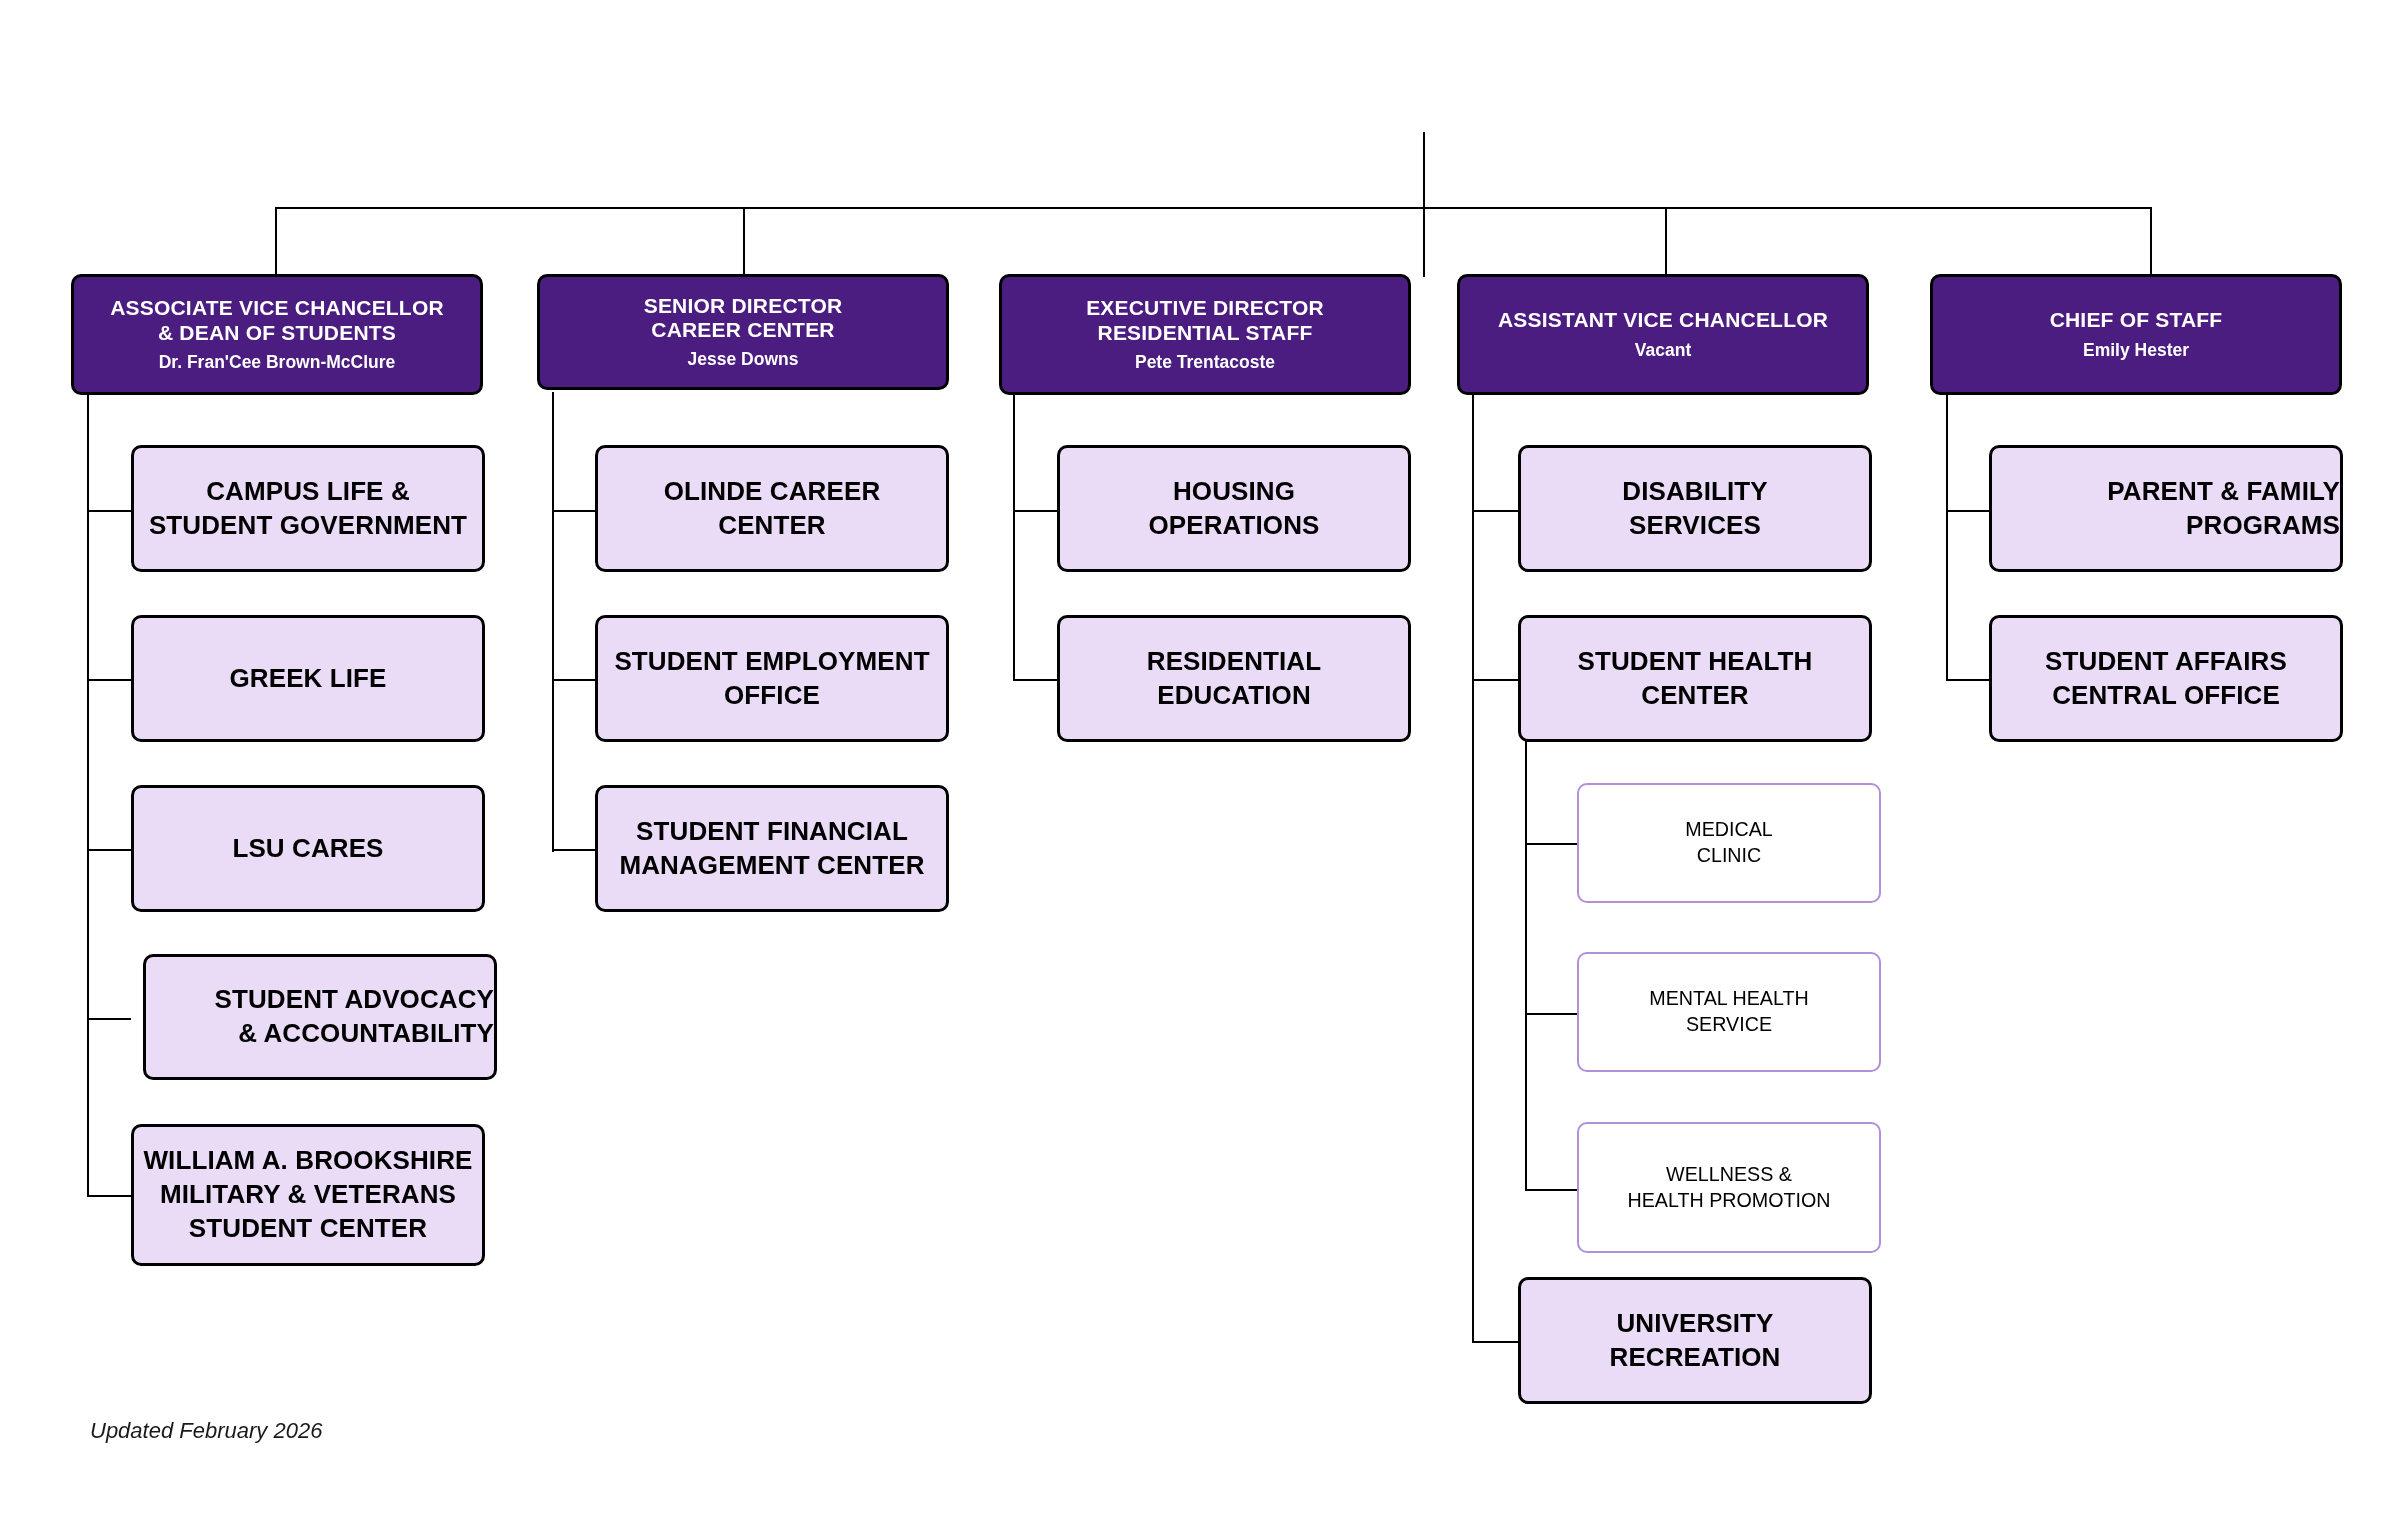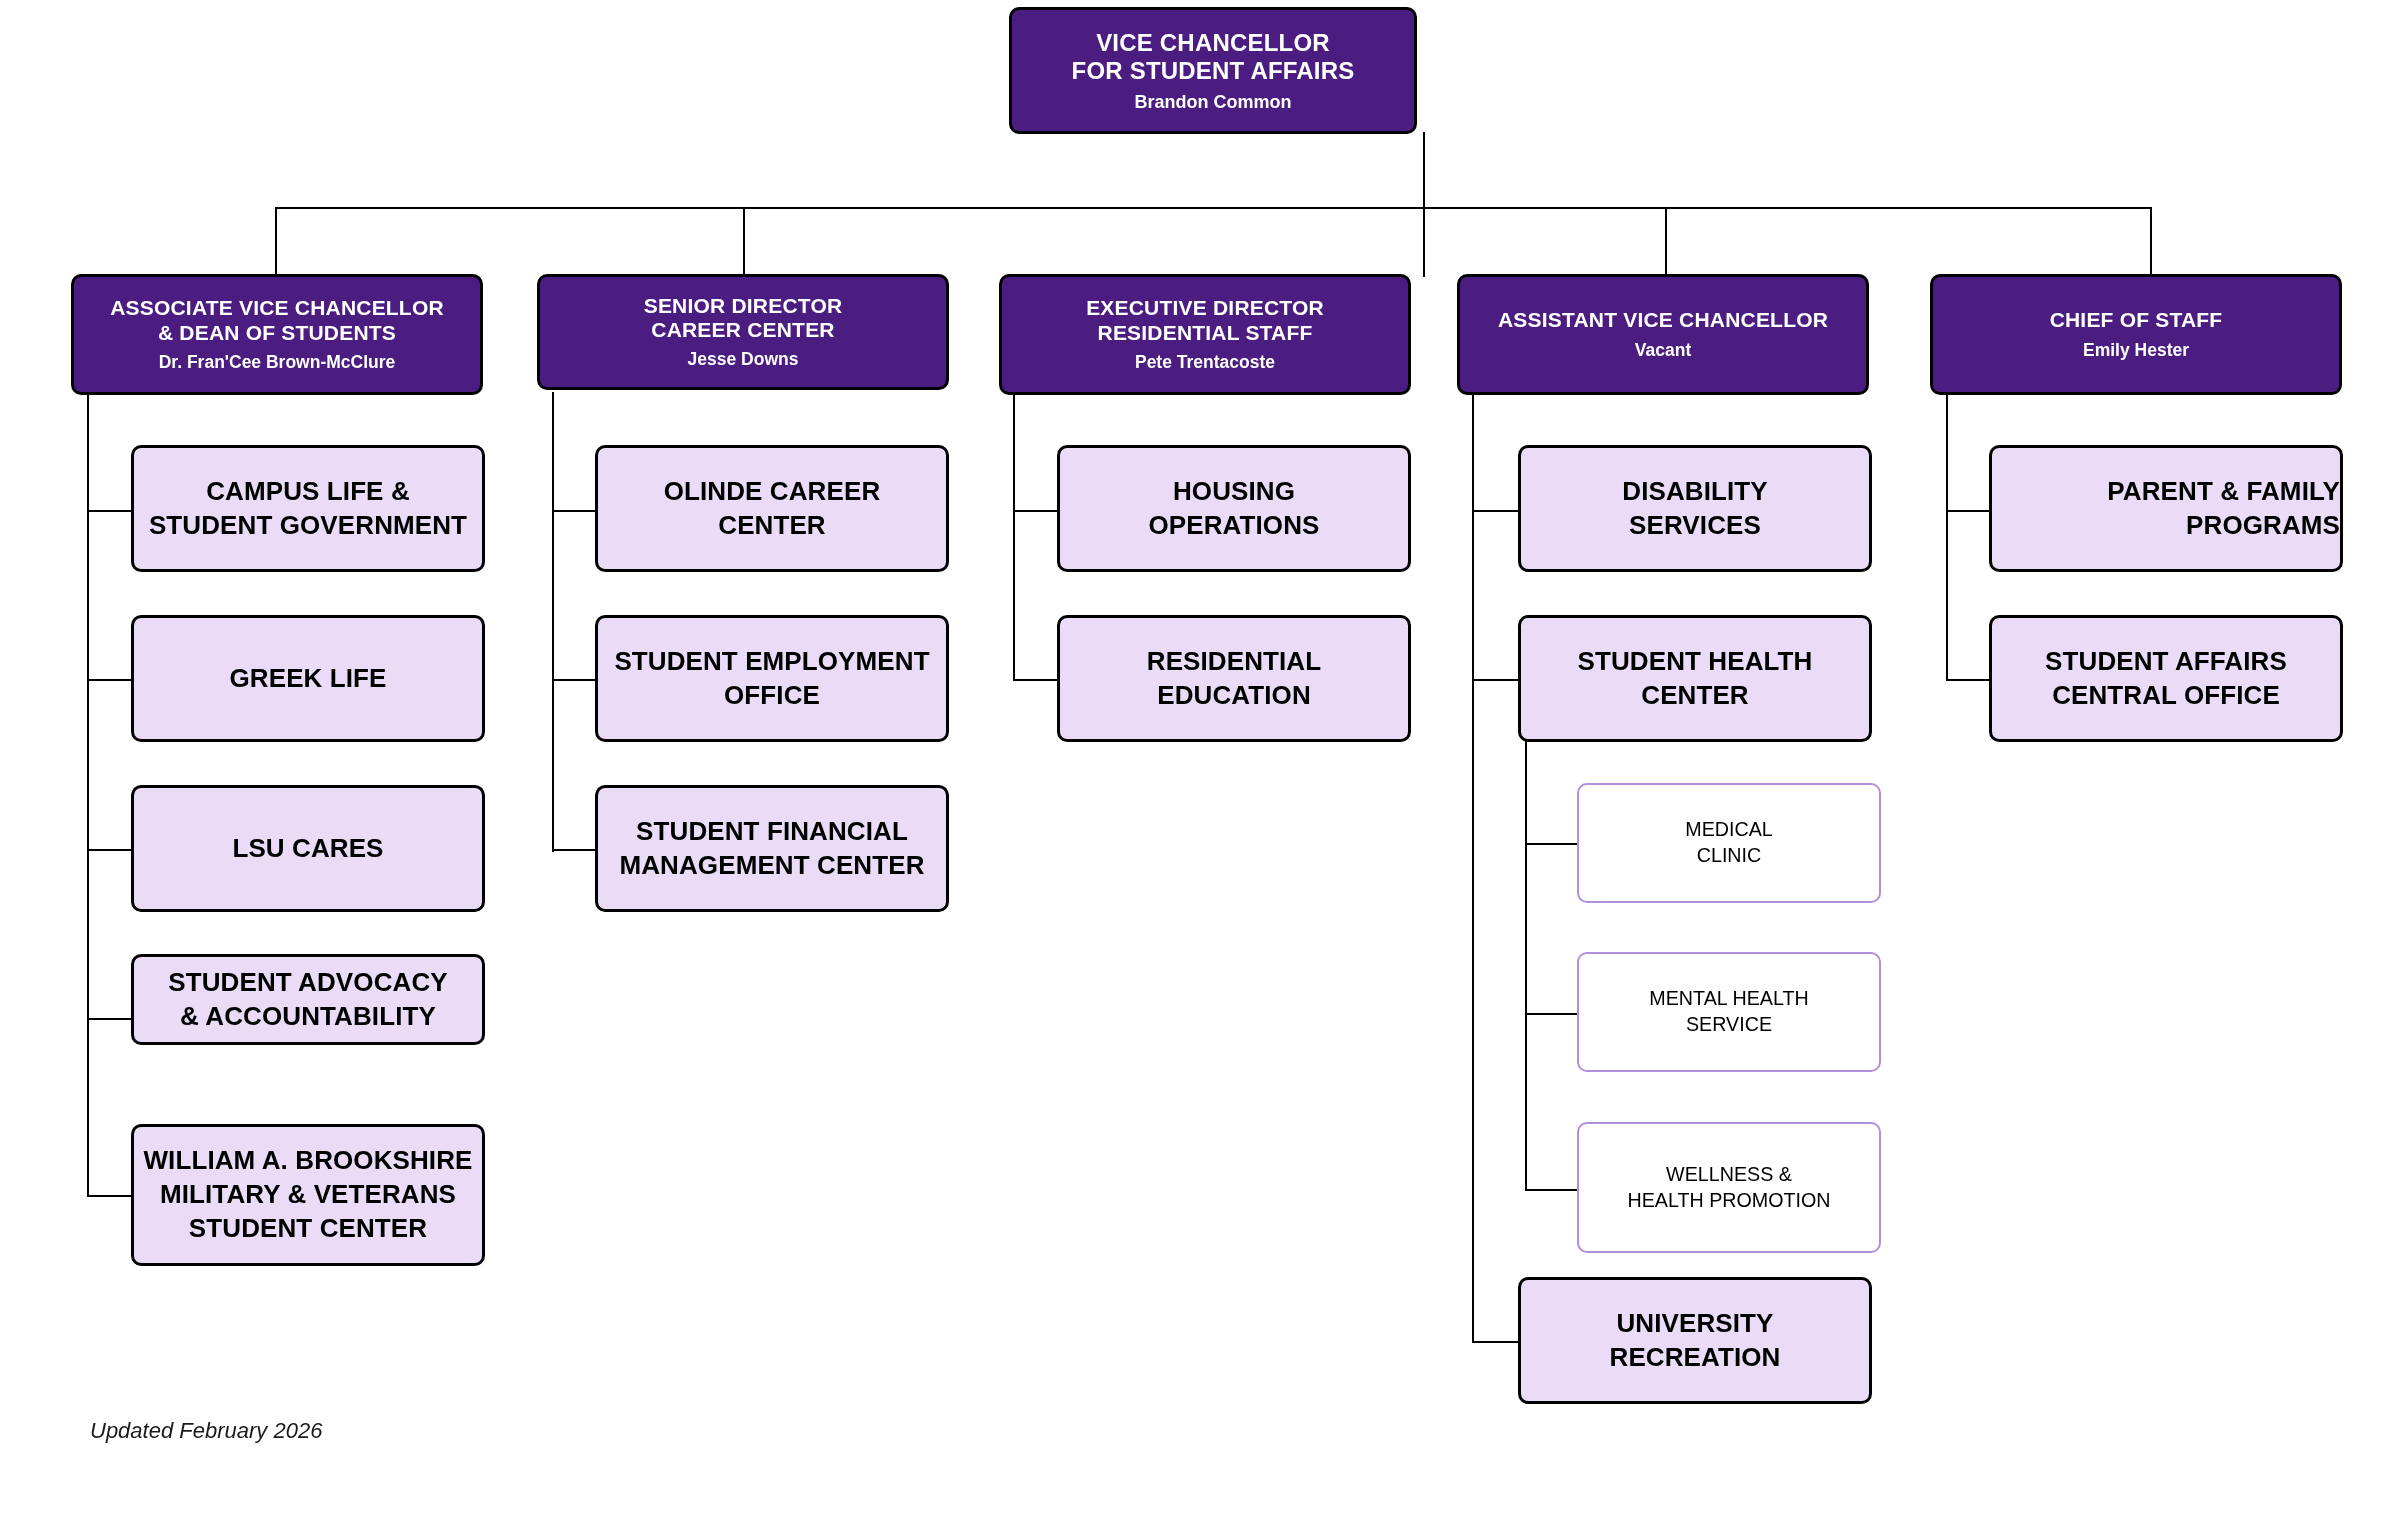--- a/index.html
+++ b/index.html
@@ -120,27 +120,20 @@
 
   <div class="ln v" style="left:1525px;top:740px;height:451px;"></div>
   <div class="ln h" style="left:1525px;top:843px;width:52px;"></div>
   <div class="ln h" style="left:1525px;top:1013px;width:52px;"></div>
   <div class="ln h" style="left:1525px;top:1189px;width:52px;"></div>
 
   <div class="ln v" style="left:1946px;top:393px;height:288px;"></div>
   <div class="ln h" style="left:1946px;top:510px;width:44px;"></div>
   <div class="ln h" style="left:1946px;top:679px;width:44px;"></div>
 
-  <div class="box lvl1" style="left:1009px;top:7.3px;width:408px;height:127px;">
-    <span class="title">
-      <span class="t1">VICE CHANCELLOR</span>
-      <span class="t2">FOR STUDENT AFFAIRS</span>
-    </span>
-    <span class="person">Brandon Common</span>
-  </div>
 
   <div class="box lvl2" style="left:71px;top:274px;width:412px;height:121px;">
     <span class="title">
       <span class="t1">ASSOCIATE VICE CHANCELLOR</span>
       <span class="t2">&amp; DEAN OF STUDENTS</span>
     </span>
     <span class="person">Dr. Fran'Cee Brown-McClure</span>
   </div>
 
   <div class="box lvl2" style="left:537px;top:274px;width:412px;height:116px;">
@@ -176,21 +169,21 @@
   <div class="box unit" style="left:131px;top:445px;width:354px;height:127px;">
     <span class="line">CAMPUS LIFE &amp;</span>
     <span class="line">STUDENT GOVERNMENT</span>
   </div>
   <div class="box unit" style="left:131px;top:615px;width:354px;height:127px;">
     <span class="line">GREEK LIFE</span>
   </div>
   <div class="box unit" style="left:131px;top:785px;width:354px;height:127px;">
     <span class="line">LSU CARES</span>
   </div>
-  <div class="box unit" style="left:131px;top:954px;width:354px;height:91px;">
+  <div class="box unit" style="left:143px;top:954px;width:354px;height:126px;align-items:flex-end;">
     <span class="line">STUDENT ADVOCACY</span>
     <span class="line">&amp; ACCOUNTABILITY</span>
   </div>
   <div class="box unit" style="left:131px;top:1124px;width:354px;height:142px;text-align:right;">
     <span class="line">WILLIAM A. BROOKSHIRE</span>
     <span class="line">MILITARY &amp; VETERANS</span>
     <span class="line">STUDENT CENTER</span>
   </div>
 
   <div class="box unit" style="left:595px;top:445px;width:354px;height:127px;">

